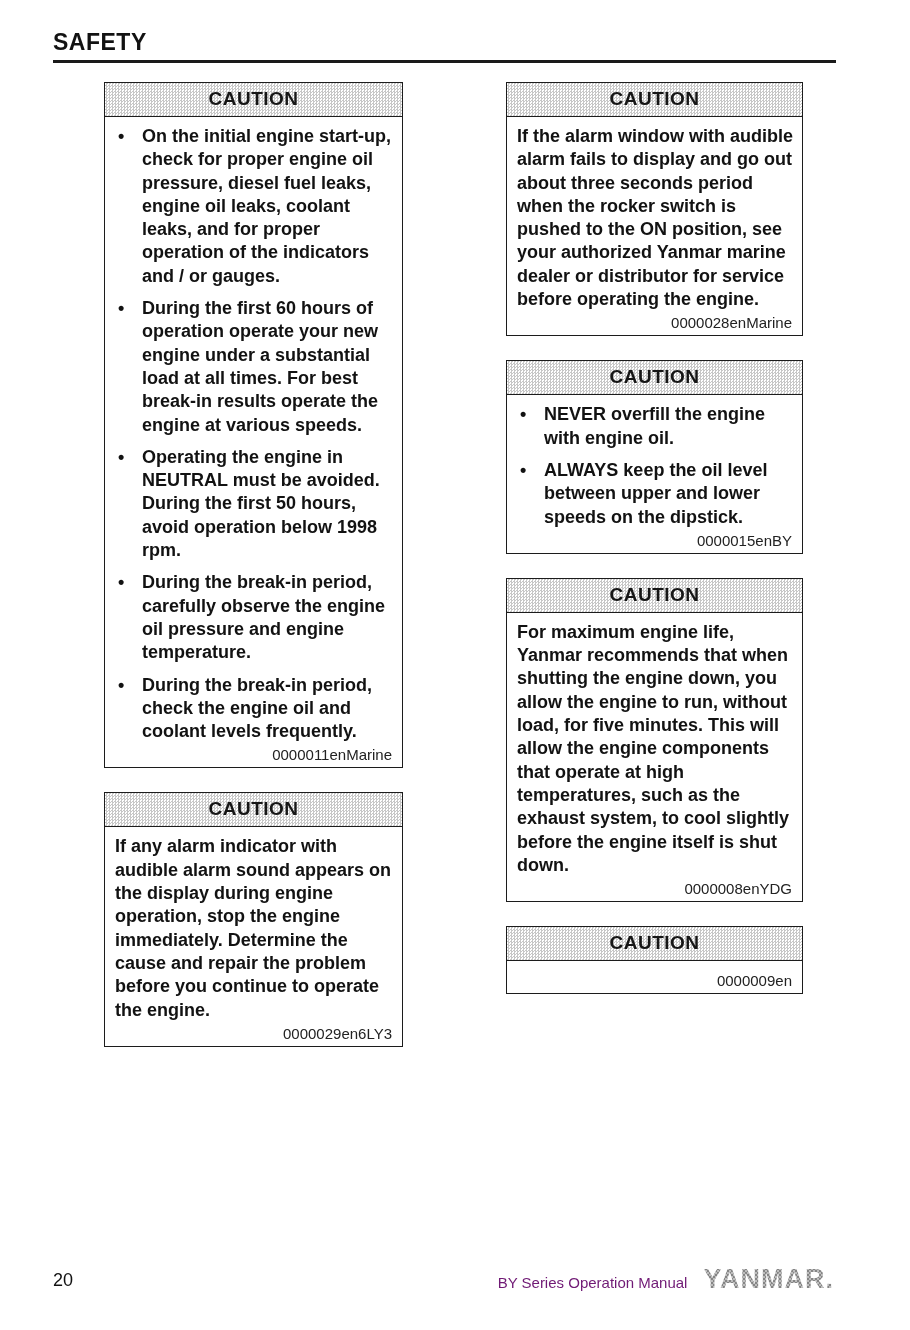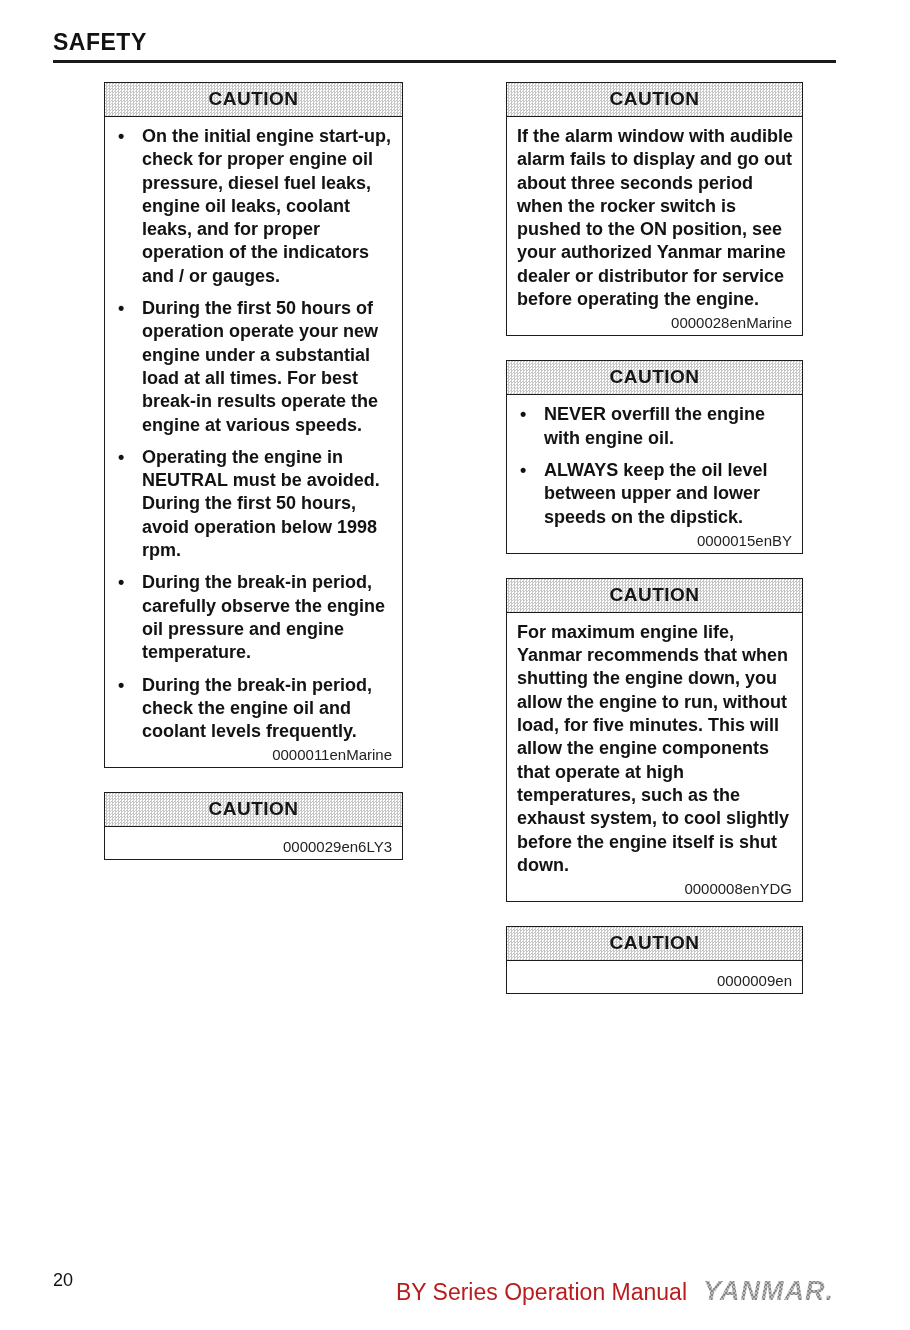--- a/index.html
+++ b/index.html
@@ -99,31 +99,29 @@
   .footer-right {
     position: absolute;
     right: 76px;
     top: 1264px;
     display: flex;
     align-items: baseline;
     gap: 16px;
     white-space: nowrap;
   }
   .footer-manual-title {
-    font-size: 23px;
+    font-size: 15px;
     font-weight: normal;
-    color: #b91c1c;
+    color: #701a75;
   }
   .brand-logo {
     font-size: 27px;
     font-weight: 900;
-    font-style: italic;
     letter-spacing: 1px;
     color: #8f8f8f;
-    margin-top: 12px;
   }
   @supports ((-webkit-background-clip: text) or (background-clip: text)) {
     .brand-logo {
       background-image: conic-gradient(#858585 25%, #bdbdbd 0 50%, #858585 0 75%, #bdbdbd 0);
       background-size: 4px 4px;
       -webkit-background-clip: text;
       background-clip: text;
       color: transparent;
     }
   }
@@ -143,21 +141,21 @@
         <span>CAUTION</span>
       </div>
       <div class="caution-body">
         <ul class="bullet-list">
           <li>
             <span class="b">•</span>
             <span class="t">On the initial engine start-up, check for proper engine oil pressure, diesel fuel leaks, engine oil leaks, coolant leaks, and for proper operation of the indicators and / or gauges.</span>
           </li>
           <li>
             <span class="b">•</span>
-            <span class="t">During the first 50 hours of operation operate your new engine under a substantial load at all times. For best break-in results operate the engine at various speeds.</span>
+            <span class="t">During the first 60 hours of operation operate your new engine under a substantial load at all times. For best break-in results operate the engine at various speeds.</span>
           </li>
           <li>
             <span class="b">•</span>
             <span class="t">Operating the engine in NEUTRAL must be avoided. During the first 50 hours, avoid operation below 1998 rpm.</span>
           </li>
           <li>
             <span class="b">•</span>
             <span class="t">During the break-in period, carefully observe the engine oil pressure and engine temperature.</span>
           </li>
           <li>
@@ -167,20 +165,21 @@
         </ul>
         <div class="ref-code">0000011enMarine</div>
       </div>
     </section>
 
     <section class="caution-box">
       <div class="caution-header">
         <span>CAUTION</span>
       </div>
       <div class="caution-body">
+        <p>If any alarm indicator with audible alarm sound appears on the display during engine operation, stop the engine immediately. Determine the cause and repair the problem before you continue to operate the engine.</p>
         <div class="ref-code">0000029en6LY3</div>
       </div>
     </section>
 
   </div>
 
   <div class="col col-right">
 
     <section class="caution-box">
       <div class="caution-header">

